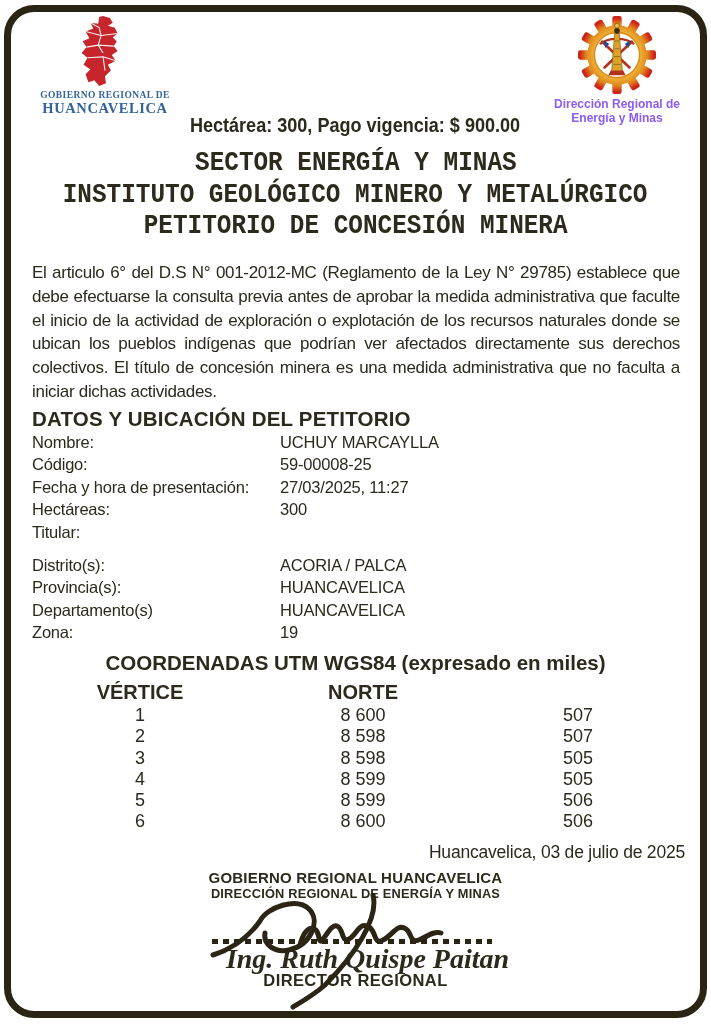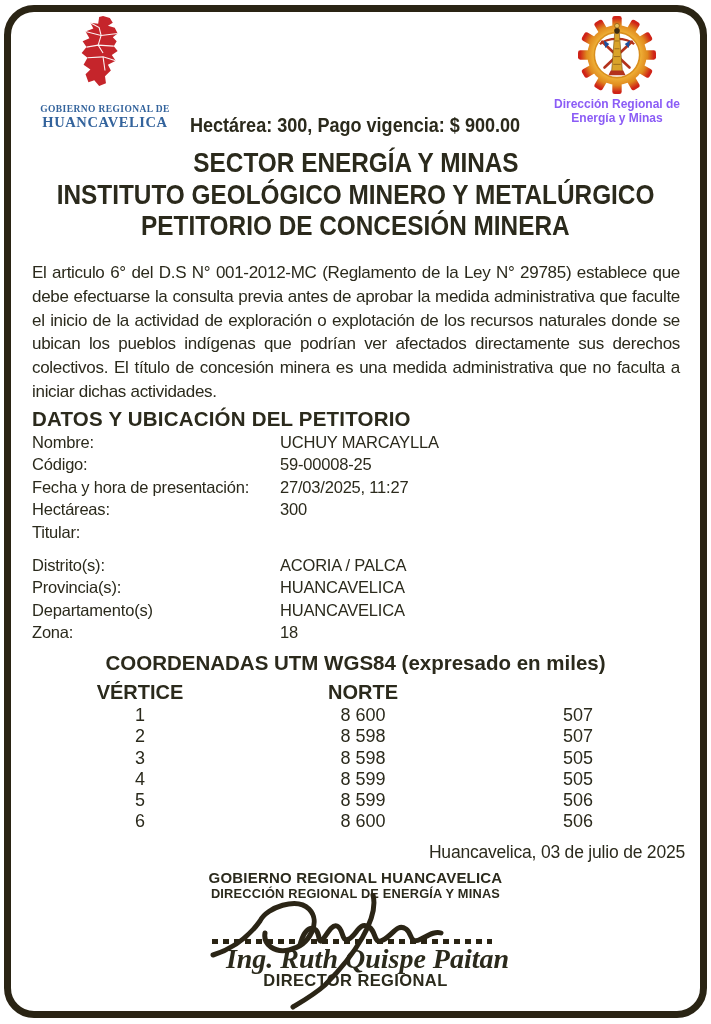--- a/index.html
+++ b/index.html
@@ -9,30 +9,30 @@
     -webkit-font-smoothing:antialiased;
   }
   .frame{
     position:absolute;left:4px;top:5px;right:4px;bottom:6px;
     border:7px solid #2a2414;border-radius:30px;pointer-events:none;
   }
   .abs{position:absolute;}
   
   .logo-left{left:30px;top:14px;width:150px;text-align:center;}
   .logo-left svg{display:block;margin:0 auto;}
-  .gob-line1{font-family:"Liberation Serif",serif;font-weight:bold;font-size:9.5px;letter-spacing:.4px;color:#33639c;margin-top:16px;}
+  .gob-line1{font-family:"Liberation Serif",serif;font-weight:bold;font-size:9.5px;letter-spacing:.4px;color:#33639c;margin-top:2px;}
   .gob-line2{font-family:"Liberation Serif",serif;font-weight:bold;font-size:14.5px;letter-spacing:.6px;color:#33639c;}
   
   .logo-right{left:543px;top:16px;width:148px;text-align:center;}
   .logo-right svg{display:block;margin:0 auto;}
   .drem-caption{color:#8b5cf6;font-weight:bold;font-size:12px;line-height:14px;margin-top:3px;}
   
   .fee-line{left:0;top:113px;width:100%;text-align:center;font-weight:bold;font-size:21px;white-space:nowrap;}
   .fee-line>span{display:inline-block;transform:scaleX(.86);transform-origin:center;}
-  .titles{left:0;top:147px;width:100%;text-align:center;font-weight:bold;font-size:28px;line-height:31.5px;}
+  .titles{left:0;top:147px;width:100%;text-align:center;font-weight:bold;font-size:28px;line-height:31.5px;font-family:Liberation Mono, monospace;}
   .titles .tline{white-space:nowrap;}
   .titles .tline>span{display:inline-block;transform:scaleX(.87);transform-origin:center;}
   
   .intro{left:32px;top:261px;width:648px;font-size:17px;line-height:23.8px;
     text-align:justify;letter-spacing:-0.3px;}
   
   .datos-heading{left:32px;top:407px;font-weight:bold;font-size:20.5px;letter-spacing:.2px;}
   .datos-rows{left:32px;width:648px;font-size:16.5px;letter-spacing:-0.2px;}
   .g1{top:433px;}
   .g2{top:556px;}
@@ -171,21 +171,21 @@
   <div class="drow">
     <span class="dlabel">Provincia(s):</span>
     <span class="dvalue">HUANCAVELICA</span>
   </div>
   <div class="drow">
     <span class="dlabel">Departamento(s)</span>
     <span class="dvalue">HUANCAVELICA</span>
   </div>
   <div class="drow">
     <span class="dlabel">Zona:</span>
-    <span class="dvalue">18</span>
+    <span class="dvalue">19</span>
   </div>
 </div>
 
 <div class="abs coord-title">COORDENADAS UTM WGS84 (expresado en miles)</div>
 
 <div class="abs coord-head">
   <span class="c1">VÉRTICE</span>
   <span class="c2">NORTE</span>
 </div>
 

